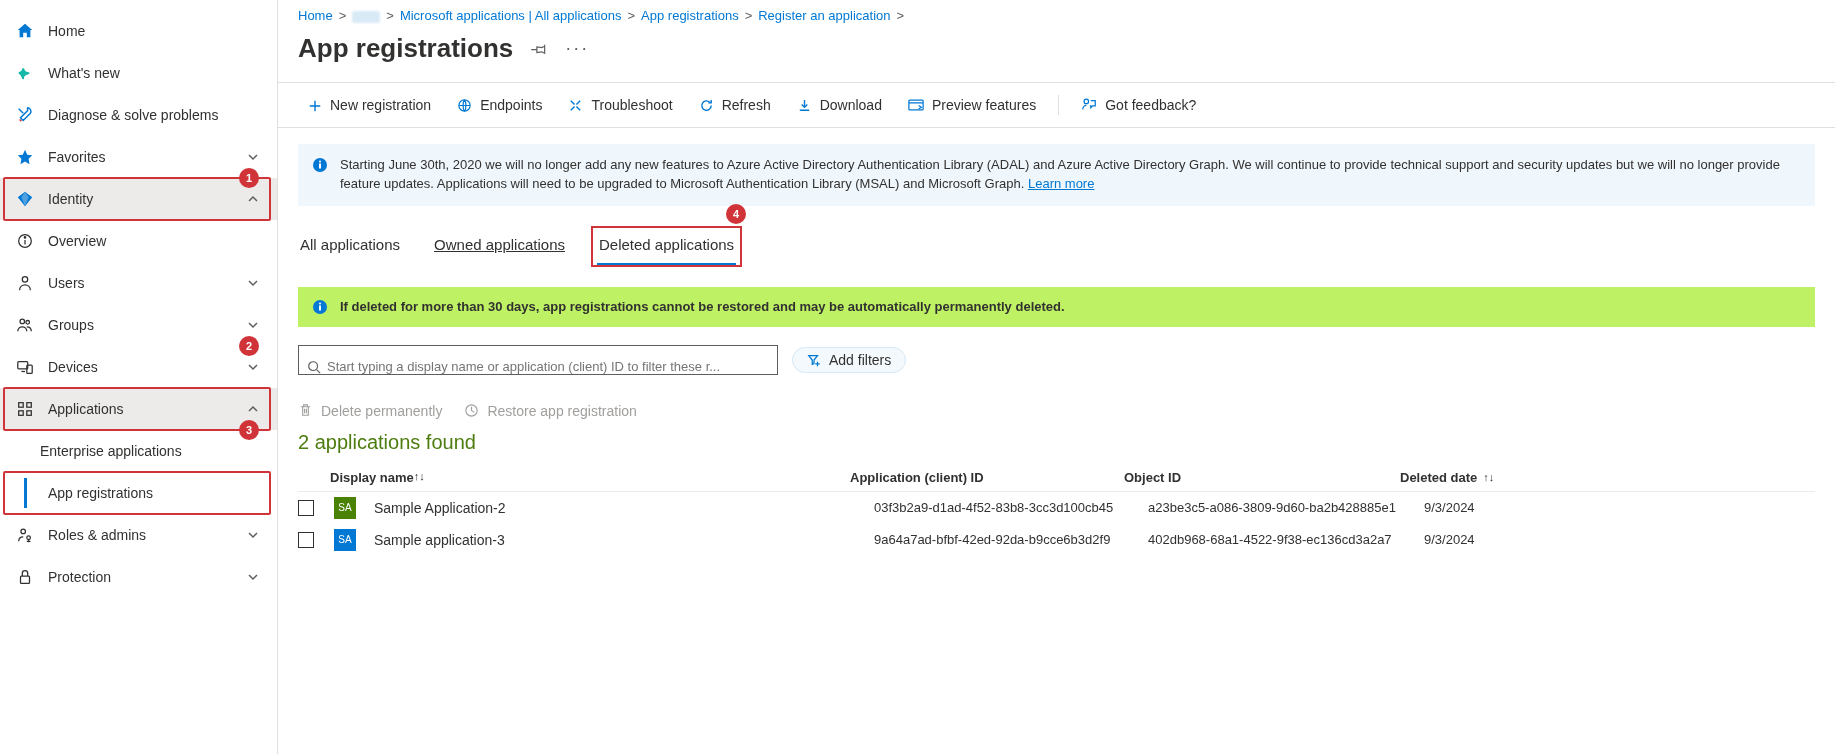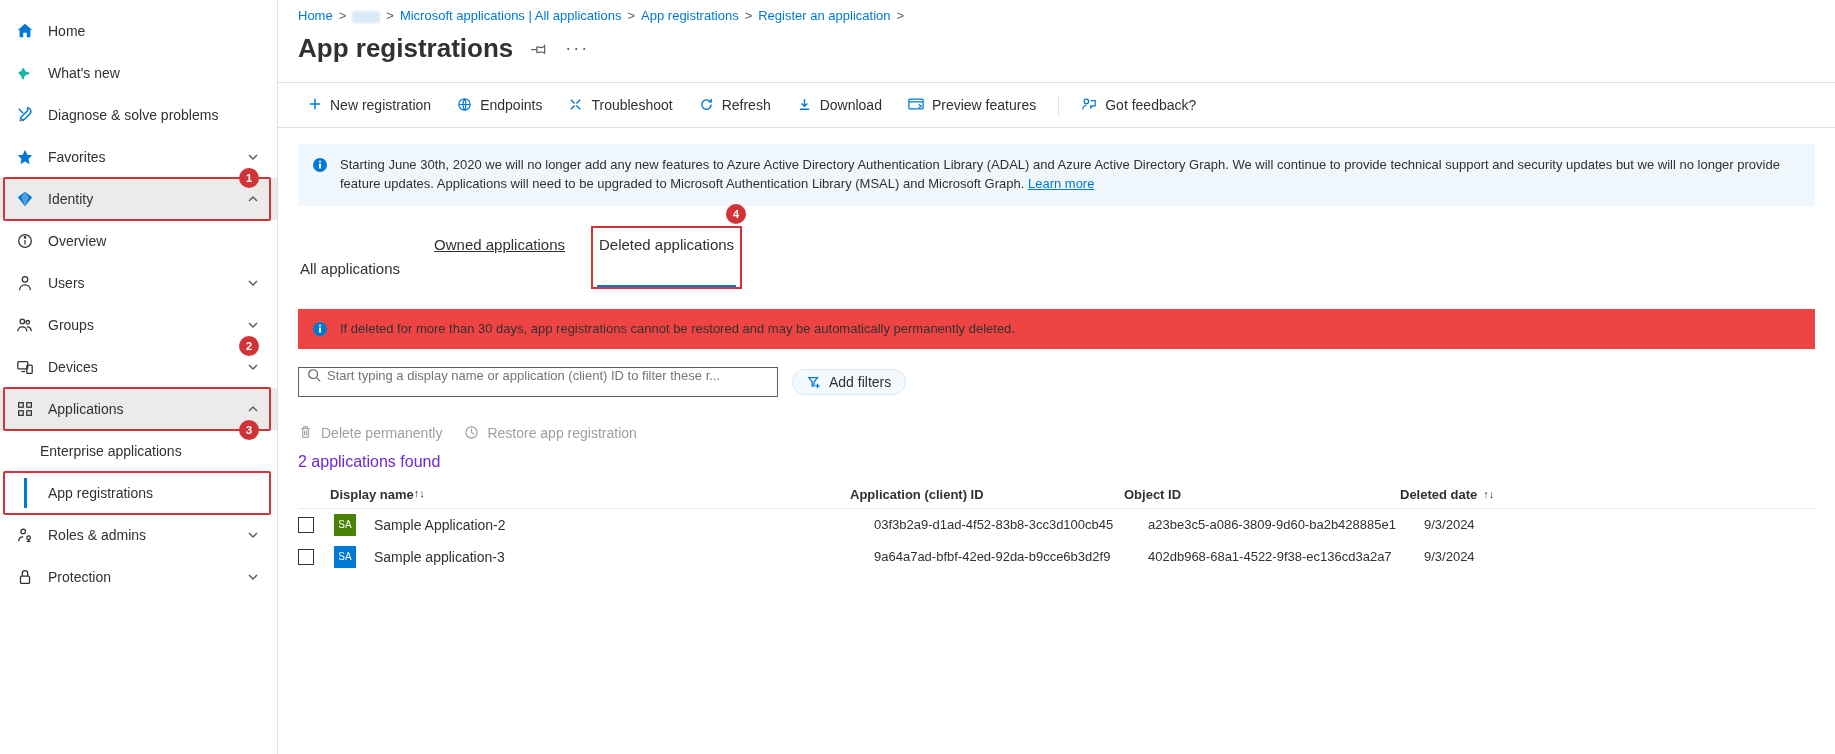--- a/index.html
+++ b/index.html
@@ -18,41 +18,41 @@
 .redbox { position: absolute; border: 2.5px solid #d13438; border-radius: 2px; pointer-events: none; z-index: 4; }
 .main { flex: 1; display: flex; flex-direction: column; overflow: hidden; }
 .breadcrumb { padding: 8px 20px 4px; font-size: 13px; }
 .breadcrumb a { color: #0078d4; text-decoration: none; }
 .breadcrumb .sep { color: #605e5c; margin: 0 6px; }
 .breadcrumb .blur { display: inline-block; width: 28px; height: 12px; background: #d9eaf7; vertical-align: middle; border-radius: 2px; filter: blur(1px); }
 .page-header { display: flex; align-items: center; padding: 6px 20px 18px; }
 .page-title { font-size: 26px; font-weight: 600; color: #323130; }
 .page-header .hicon { margin-left: 18px; color: #605e5c; cursor: pointer; }
 .toolbar { display: flex; align-items: center; padding: 8px 20px; border-bottom: 1px solid #e1dfdd; border-top: 1px solid #e1dfdd; gap: 6px; }
-.toolbar .tbtn { display: flex; align-items: flex-start; padding: 6px 10px; cursor: pointer; font-size: 14px; color: #323130; }
+.toolbar .tbtn { display: flex; align-items: flex-end; padding: 6px 10px; cursor: pointer; font-size: 14px; color: #323130; }
 .toolbar .tbtn .ticon { color: #0078d4; margin-right: 8px; display: flex; }
 .toolbar .divider { width: 1px; height: 20px; background: #e1dfdd; margin: 0 6px; }
 .infobar { margin: 16px 20px 14px; background: #eff6fc; padding: 12px 14px; display: flex; align-items: flex-start; font-size: 13px; line-height: 1.45; justify-content: flex-end; }
 .infobar .iicon { color: #0078d4; margin-right: 12px; flex-shrink: 0; margin-top: 1px; }
 .infobar a { color: #0078d4; text-decoration: underline; }
 .tabs { display: flex; padding: 8px 20px 0; gap: 30px; position: relative; }
 .tab { font-size: 15px; color: #323130; padding: 8px 2px 10px; cursor: pointer; position: relative; }
 .tab.active { border-bottom: 3px solid #0078d4; margin-bottom: -1px; }
 .tab-redbox { border: 2.5px solid #d13438; position: absolute; top: -2px; bottom: -4px; left: -6px; right: -6px; pointer-events: none; }
 .tab-callout { position: absolute; top: -24px; right: -10px; width: 20px; height: 20px; border-radius: 50%; background: #d13438; color: #fff; font-size: 11px; font-weight: 600; display: flex; align-items: center; justify-content: center; }
-.infobar2 { margin: 22px 20px 14px; background: #ef4444; padding: 12px 14px; display: flex; align-items: center; font-size: 13px; }
+.infobar2 { margin: 22px 20px 14px; background: #bef264; padding: 12px 14px; display: flex; align-items: center; font-size: 13px; font-weight: bold; }
 .filter-row { display: flex; align-items: center; padding: 4px 20px; gap: 14px; }
-.filter-input { display: flex; align-items: flex-start; border: 1px solid #605e5c; width: 480px; height: 30px; padding: 0 8px; font-size: 13px; color: #605e5c; }
+.filter-input { display: flex; align-items: flex-end; border: 1px solid #605e5c; width: 480px; height: 30px; padding: 0 8px; font-size: 13px; color: #605e5c; }
 .filter-input input { border: none; outline: none; flex: 1; font-size: 13px; font-family: inherit; }
 .addfilters { display: flex; align-items: center; padding: 4px 14px; border: 1px solid #d7e9f6; border-radius: 18px; background: #f3f9fd; cursor: pointer; font-size: 14px; }
 .addfilters .afi { color: #0078d4; margin-right: 8px; }
 .actions-row { display: flex; align-items: center; padding: 24px 20px 6px; gap: 22px; }
 .abtn { display: flex; align-items: center; color: #a19f9d; font-size: 14px; cursor: default; }
 .abtn .aicon { margin-right: 8px; display: flex; }
-.count { padding: 6px 20px 10px; font-size: 16px; color: #6d28d9; }
+.count { padding: 6px 20px 10px; font-size: 20px; color: #4d7c0f; }
 .table { padding: 0 20px; }
 .thead { display: flex; align-items: center; padding: 6px 0; border-bottom: 1px solid #edebe9; font-size: 13px; font-weight: 600; }
 .thead .col-name { margin-left: 32px; width: 520px; display: flex; align-items: flex-start; }
 .thead .col-appid { width: 274px; }
 .thead .col-objid { width: 276px; }
 .thead .col-del { flex: 1; display: flex; align-items: center; gap: 6px; }
 .trow { display: flex; align-items: center; padding: 5px 0; }
 .trow .chk { width: 16px; height: 16px; border: 1px solid #323130; margin-right: 20px; cursor: pointer; }
 .trow .badge { width: 22px; height: 22px; display: flex; align-items: center; justify-content: center; font-size: 10px; color: #fff; margin-right: 18px; }
 .badge.green { background: #498205; }
@@ -318,21 +318,21 @@
           <circle cx="8" cy="4.5" r="1" fill="#fff"></circle>
           <rect x="7" y="6.5" width="2" height="5" fill="#fff"></rect>
         </svg>
     </span>
     <div>
       <span>Starting June 30th, 2020 we will no longer add any new features to Azure Active Directory Authentication Library (ADAL) and Azure Active Directory Graph. We will continue to provide technical support and security updates but we will no longer provide feature updates. Applications will need to be upgraded to Microsoft Authentication Library (MSAL) and Microsoft Graph. </span><a href="#">Learn more</a>
     </div>
   </div>
 
   <div class="tabs" id="tabs">
-      <div class="tab" style="position: relative; margin-top: 24px;">All applications</div>
+      <div class="tab" style="position: relative;">All applications</div>
       <div class="tab" style="position: relative; text-decoration: underline;">Owned applications</div>
       <div class="tab active" style="position: relative;">Deleted applications<div class="tab-redbox"></div><div class="tab-callout">4</div></div>
     </div>
 
   <div class="infobar2">
     <span class="iicon" style="margin-right:12px;">
       <svg width="16" height="16" viewBox="0 0 16 16">
           <circle cx="8" cy="8" r="7" fill="#0078d4"></circle>
           <circle cx="8" cy="4.5" r="1" fill="#fff"></circle>
           <rect x="7" y="6.5" width="2" height="5" fill="#fff"></rect>

